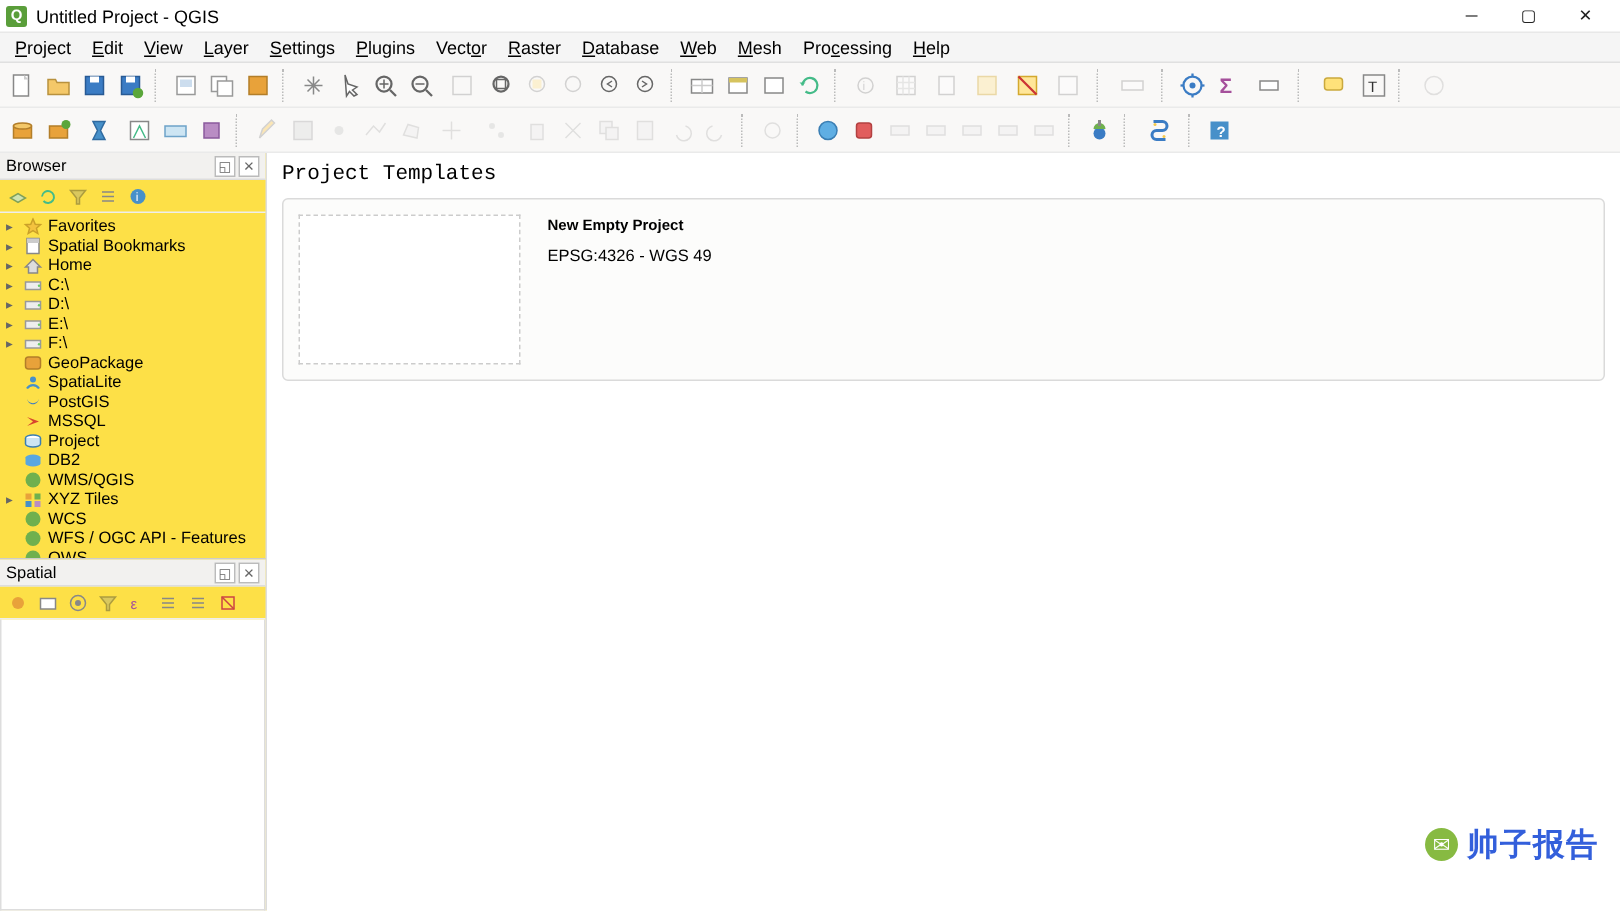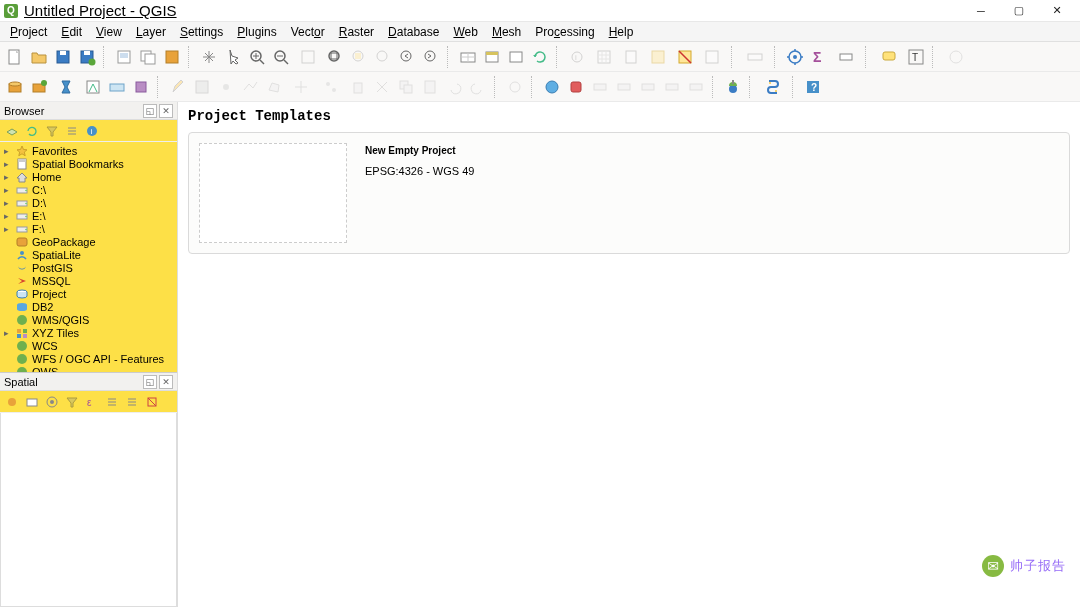--- a/index.html
+++ b/index.html
@@ -1,21 +1,21 @@
 <!DOCTYPE html>
 <html><head>
 <meta charset="utf-8">
 <style>
 * { box-sizing: border-box; margin: 0; padding: 0; font-family: "Segoe UI", Tahoma, sans-serif; }
 body { width: 1080px; height: 607px; background: #fff; overflow: hidden; font-size: 12px; color: #000; }
 
 
 .titlebar { height: 22px; background: #fff; display: flex; align-items: center; padding: 0 4px; border-bottom: 1px solid #e8e8e8; }
 .titlebar .q-icon { width: 14px; height: 14px; background: #5a9e3a; border-radius: 2px; margin-right: 6px; display:flex; align-items:center; justify-content:center; color:#fff; font-size:10px; font-weight:bold; }
-.titlebar .title { flex: 1; font-size: 15px; text-decoration: underline; }
+.titlebar .title { flex: 1; font-size: 12px; }
 .winbtn { width: 38px; height: 22px; display:flex; align-items:center; justify-content:center; font-size:11px; color:#222; }
 
 
 .menubar { height: 20px; background: #f5f5f5; display:flex; align-items:center; padding: 0 4px; border-bottom:1px solid #e0e0e0; gap:2px; }
 .menubar .menu { padding: 2px 6px; font-size:12px; cursor:default; }
 .ul { text-decoration: underline; text-underline-offset: 1px; }
 
 
 .toolbar { height: 30px; background:#f9f8f7; border-bottom:1px solid #eaeaea; display:flex; align-items:center; padding:2px 4px; gap:2px; }
 .tbtn { width:22px; height:22px; display:flex; align-items:center; justify-content:center; border-radius:2px; cursor:default; }
@@ -41,30 +41,30 @@
 .tree-item .arrow { width:10px; font-size:9px; color:#666; }
 .tree-item .icon { width:16px; height:14px; display:flex; align-items:center; justify-content:center; margin-right:2px; font-size:11px; }
 
 
 .layers-panel { border-top:1px solid #ccc; display:flex; flex-direction:column; height: 235px; }
 .layers-body { flex:1; background:#fff; border:1px solid #ddd; border-top:none; }
 
 
 .content { flex:1; background:#fff; display:flex; flex-direction:column; }
 .content-inner { padding:6px 10px; flex:1; }
-.pt-title { font-family: "Courier New", monospace; font-weight:bold; font-size:14px; margin-bottom:8px; }
+.pt-title { font-family: "Courier New", monospace; font-weight:normal; font-size:14px; margin-bottom:8px; }
 .template-box { border:1px solid #dadada; border-radius:4px; padding:10px; display:flex; gap:18px; background:#fcfcfb; align-items:flex-start; }
 .template-thumb { width:148px; height:100px; border:1px dashed #ccc; background:#fff; }
 .template-info { font-family:"Courier New", monospace; font-size:11px; line-height:1.6; }
 .template-info .t-title { font-weight:bold; font-size:10px; margin-bottom:4px; }
 
 
 .watermark { position:absolute; right:14px; bottom:30px; display:flex; align-items:center; gap:6px; opacity:0.9; }
 .watermark .wicon { width:22px; height:22px; border-radius:50%; background:#7bb32e; display:flex; align-items:center; justify-content:center; color:#fff; font-size:14px; }
-.watermark .wtext { font-size:13px; color:#8b5cf6; font-weight:400; letter-spacing:1px; }
+.watermark .wtext { font-size:21px; color:#1d4ed8; font-weight:700; letter-spacing:1px; }
 </style>
 </head>
 <body>
 
 <div class="titlebar">
   <div class="q-icon">Q</div>
   <div class="title">Untitled Project - QGIS</div>
   <div class="winbtn">─</div>
   <div class="winbtn">▢</div>
   <div class="winbtn">✕</div>

